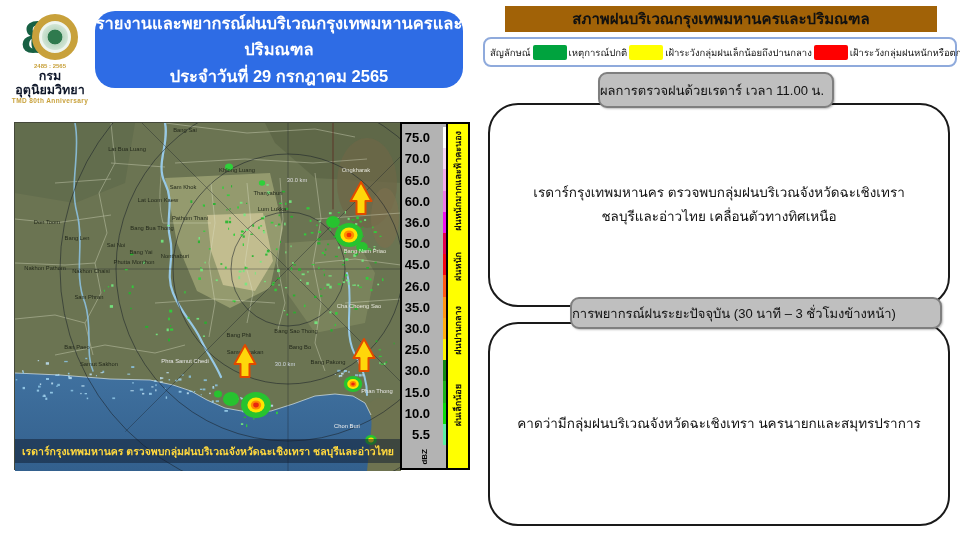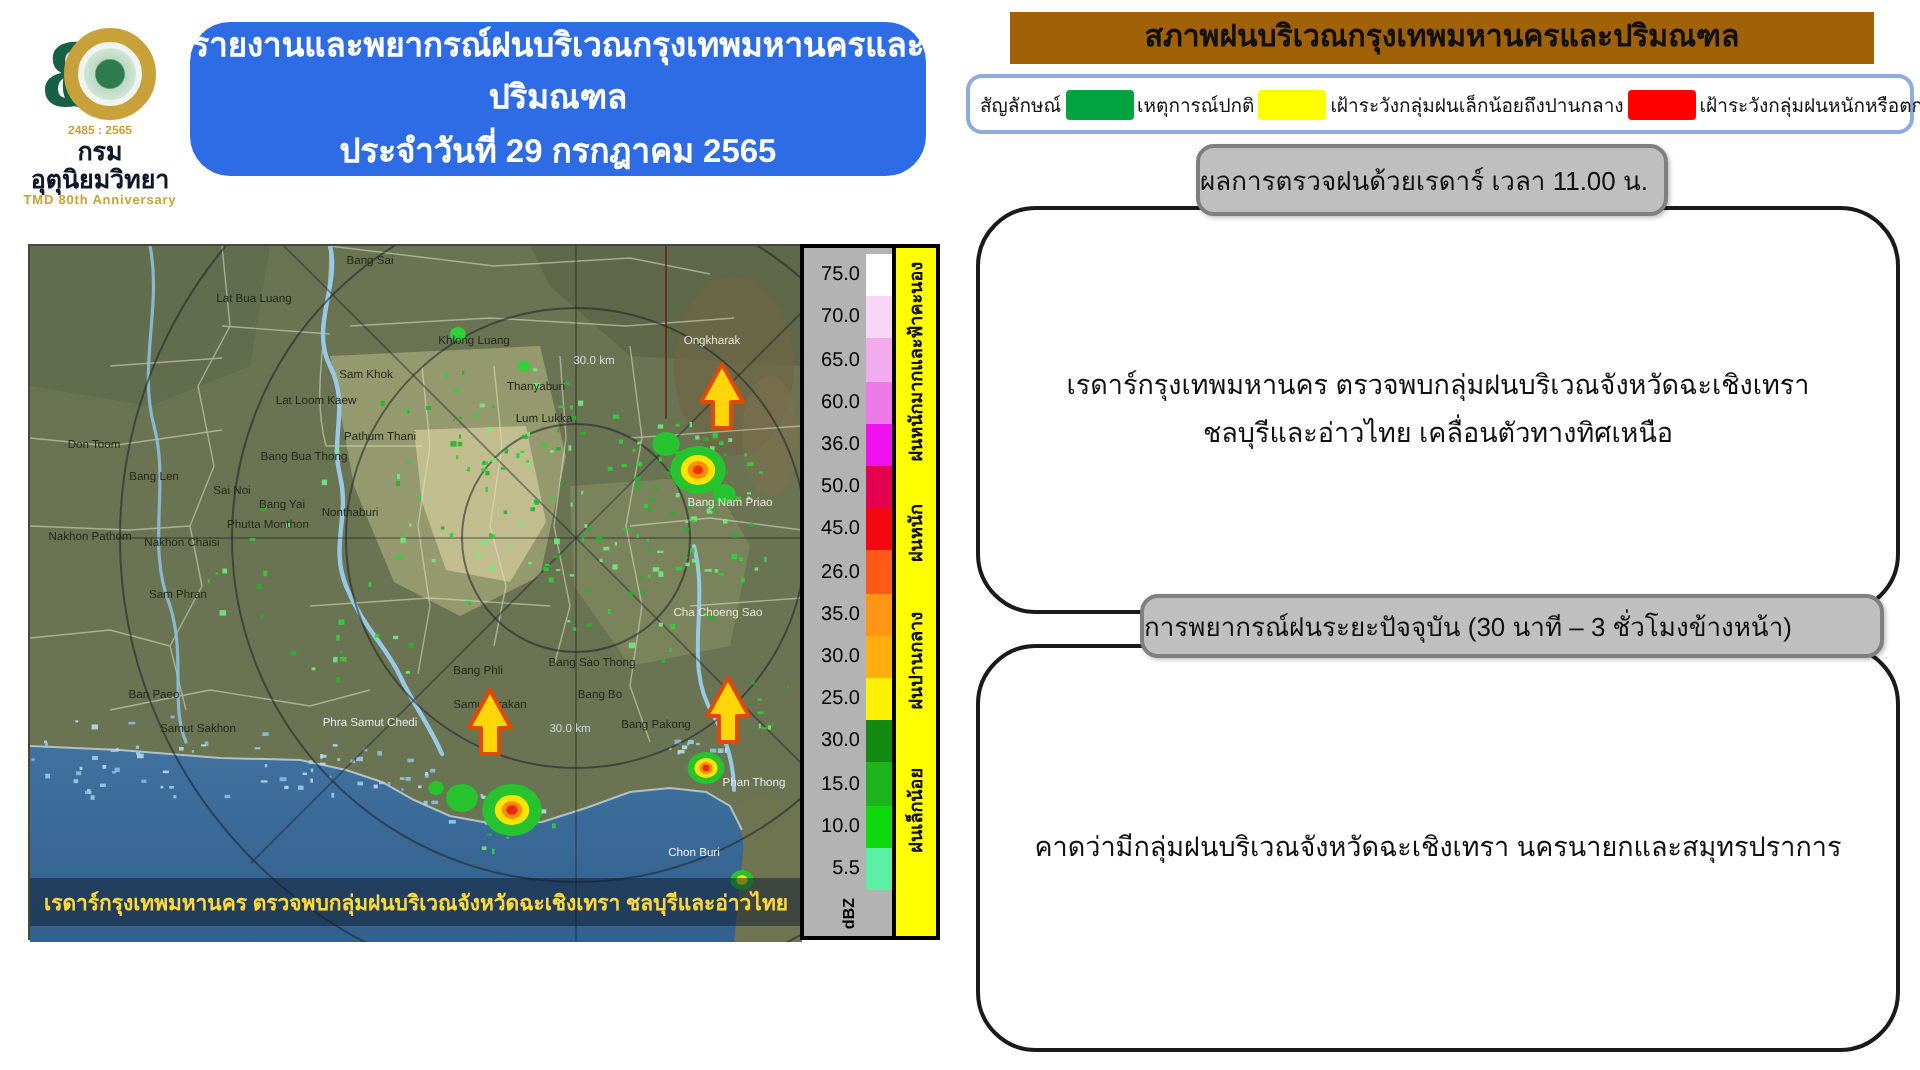--- a/index.html
+++ b/index.html
@@ -44,21 +44,21 @@
   
   .map-wrap{left:14px;top:122px;width:386px;height:348px;border:1px solid #44483a;background:#6b7452;}
   .map-wrap svg{display:block;}
   .date-box{left:186px;top:7px;width:200px;height:25px;background:#fff;border:2px solid #222;
             font-size:12.5px;font-weight:bold;color:#111;text-align:center;line-height:22px;z-index:5;}
 
   
   .colorbar{left:400px;top:122px;width:70px;height:348px;border:2px solid #000;background:#b3b3b3;}
   .cb-rowwrap{position:absolute;left:0;top:3px;height:318px;width:44px;display:flex;flex-direction:column;}
   .cb-row{flex:1;display:flex;}
-  .cb-num{width:28px;font-size:10px;font-weight:normal;color:#000;text-align:right;padding-right:3px;
+  .cb-num{width:28px;font-size:13px;font-weight:bold;color:#000;text-align:right;padding-right:13px;
           display:flex;align-items:center;justify-content:flex-end;}
   .cb-sw{flex:1;}
   .cb-unit{position:absolute;left:0;bottom:0;width:44px;height:22px;display:flex;
            align-items:center;justify-content:center;}
   .cb-unit span{writing-mode:vertical-rl;transform:rotate(180deg);font-size:8px;font-weight:bold;color:#000;}
   .cb-strip{position:absolute;right:0;top:0;bottom:0;width:22px;background:#ffff00;
             border-left:2px solid #000;display:flex;flex-direction:column;
             padding:3px 0 20px 0;box-sizing:border-box;}
   .cb-band{display:flex;align-items:center;justify-content:center;}
   .cb-band span{writing-mode:vertical-rl;transform:rotate(180deg);font-size:9px;font-weight:bold;

